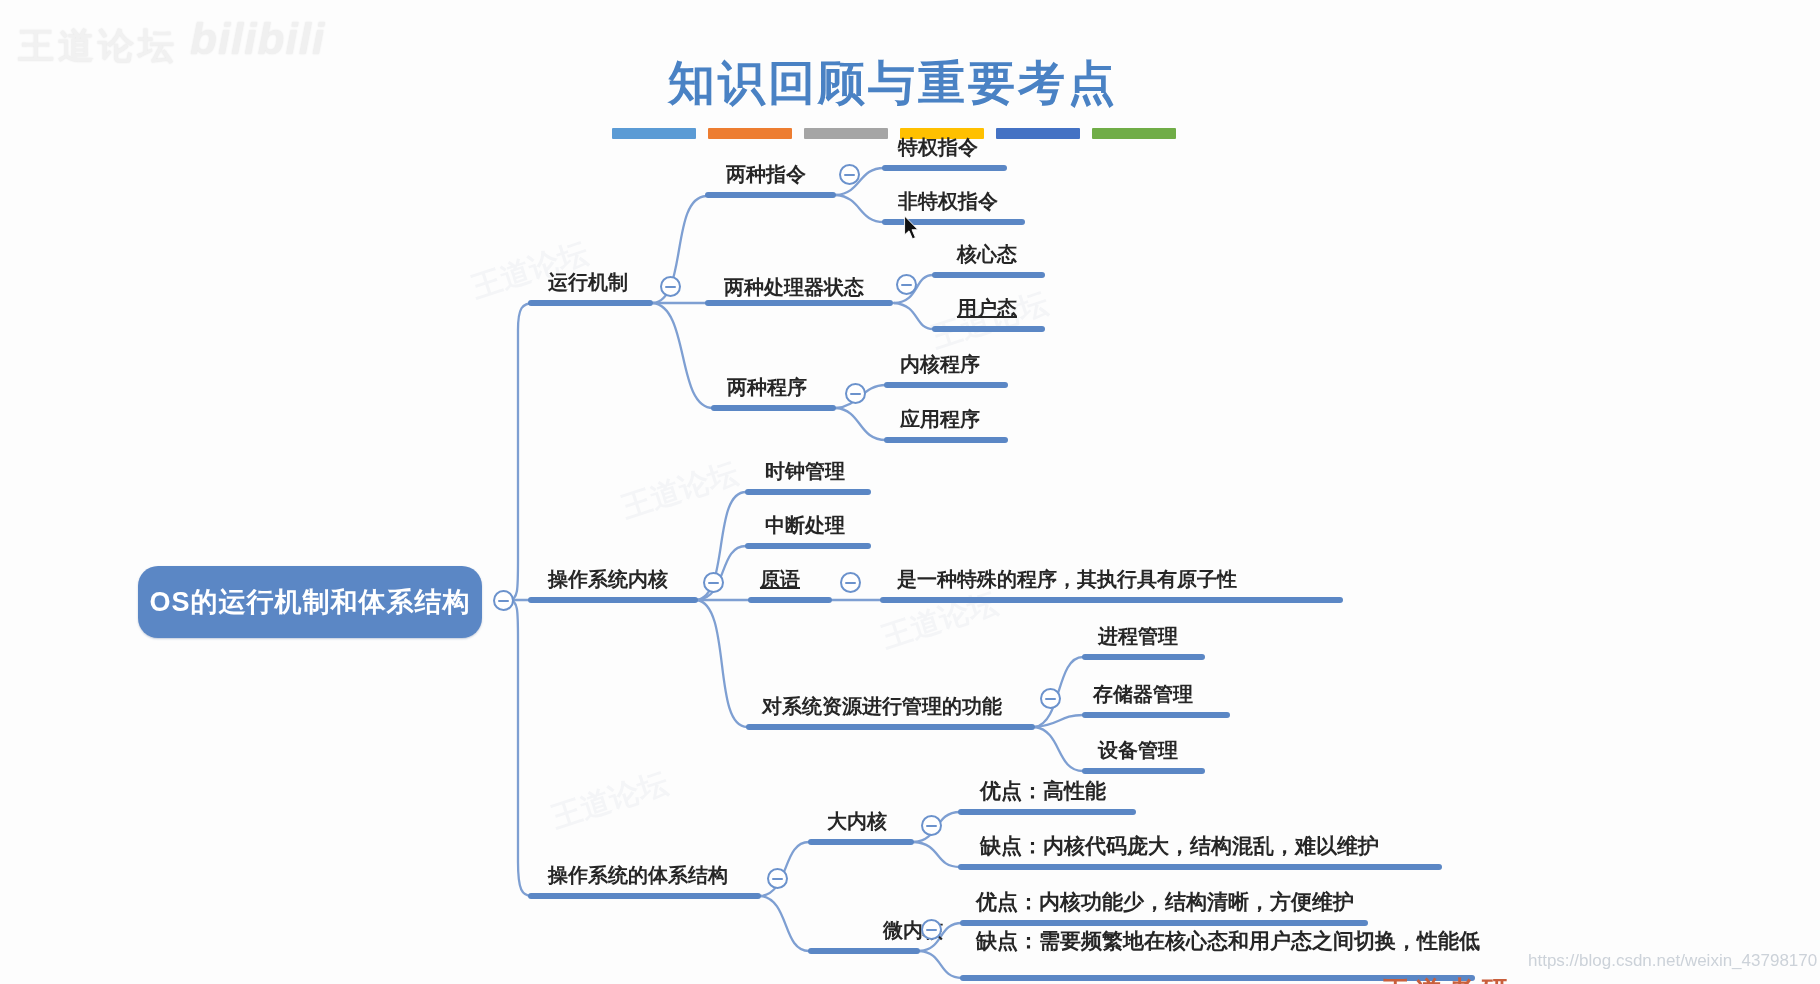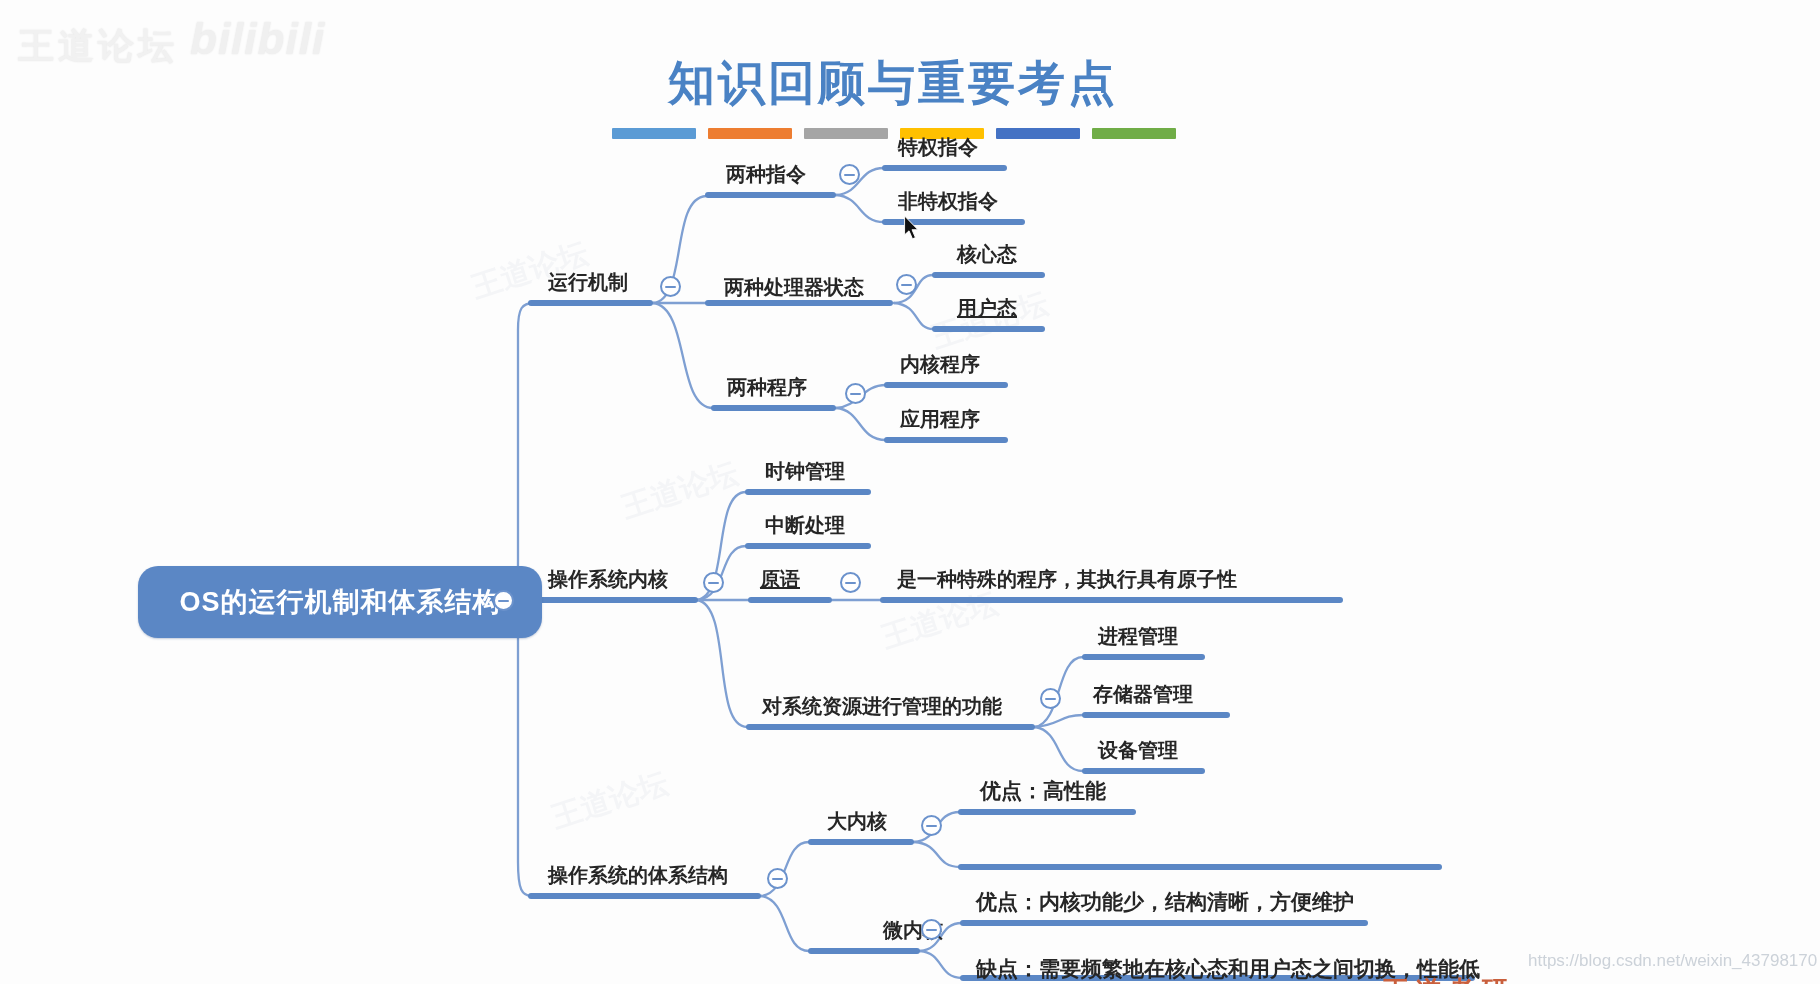--- a/index.html
+++ b/index.html
@@ -20,21 +20,21 @@
   .wm-bili{position:absolute;left:190px;top:14px;font-size:44px;font-weight:bold;font-style:italic;
     color:#f0f0f0;text-shadow:0 0 2px rgba(0,0,0,0.10);letter-spacing:1px;}
   .wm-diag{position:absolute;font-size:30px;font-weight:bold;color:rgba(100,110,140,0.055);
     transform:rotate(-18deg);white-space:nowrap;}
   .wm-csdn{position:absolute;left:1528px;top:951px;font-size:17px;color:#ccd2d9;white-space:nowrap;}
   .wm-cut{position:absolute;left:1382px;top:973px;height:11px;overflow:hidden;
     font-size:27px;font-weight:bold;color:#c95f3c;letter-spacing:6px;white-space:nowrap;}
   
   svg.links{position:absolute;left:0;top:0;}
   .root{
-    position:absolute;left:138px;top:566px;width:404px;height:72px;
+    position:absolute;left:138px;top:566px;width:344px;height:72px;
     background:#5b87c5;border-radius:20px;color:#ffffff;font-size:27px;font-weight:bold;
     display:flex;align-items:center;justify-content:center;letter-spacing:1px;white-space:nowrap;
     box-shadow:0 1px 2px rgba(60,90,140,0.3);
   }
   .lbl{position:absolute;font-size:20px;font-weight:bold;color:#262626;white-space:nowrap;line-height:26px;}
   .lbl.small{font-size:21px;}
   .uline{position:absolute;height:6px;border-radius:3px;background:#5b87c5;}
   .minus{position:absolute;width:17px;height:17px;border:2px solid #6b92cc;border-radius:50%;background:#fff;}
   .minus::after{content:'';position:absolute;left:3px;right:3px;top:50%;margin-top:-1px;height:2px;background:#6b92cc;border-radius:1px;}
   .cursor{position:absolute;left:902px;top:216px;}
@@ -135,23 +135,24 @@
   <div class="lbl" style="left:765px;top:512px;">中断处理</div>
   <div class="lbl" style="left:760px;top:566px;text-decoration:underline;">原语</div>
   <div class="lbl" style="left:897px;top:566px;">是一种特殊的程序，其执行具有原子性</div>
   <div class="lbl" style="left:762px;top:693px;">对系统资源进行管理的功能</div>
   <div class="lbl" style="left:1098px;top:623px;">进程管理</div>
   <div class="lbl" style="left:1093px;top:681px;">存储器管理</div>
   <div class="lbl" style="left:1098px;top:737px;">设备管理</div>
   <div class="lbl" style="left:548px;top:862px;">操作系统的体系结构</div>
   <div class="lbl" style="left:827px;top:808px;">大内核</div>
   <div class="lbl small" style="left:980px;top:778px;">优点：高性能</div>
+  <div class="lbl small" style="left:980px;top:833px;">缺点：内核代码庞大，结构混乱，难以维护</div>
   <div class="lbl" style="left:883px;top:917px;">微内核</div>
   <div class="lbl small" style="left:976px;top:889px;">优点：内核功能少，结构清晰，方便维护</div>
-  <div class="lbl small" style="left:976px;top:956px;">缺点：需要频繁地在核心态和用户态之间切换，性能低</div>
+  <div class="lbl small" style="left:976px;top:928px;">缺点：需要频繁地在核心态和用户态之间切换，性能低</div>
 
   <div class="minus" style="left:493px;top:590px;"></div>
   <div class="minus" style="left:660px;top:276px;"></div>
   <div class="minus" style="left:839px;top:164px;"></div>
   <div class="minus" style="left:896px;top:274px;"></div>
   <div class="minus" style="left:845px;top:383px;"></div>
   <div class="minus" style="left:703px;top:572px;"></div>
   <div class="minus" style="left:840px;top:572px;"></div>
   <div class="minus" style="left:1040px;top:688px;"></div>
   <div class="minus" style="left:767px;top:868px;"></div>

